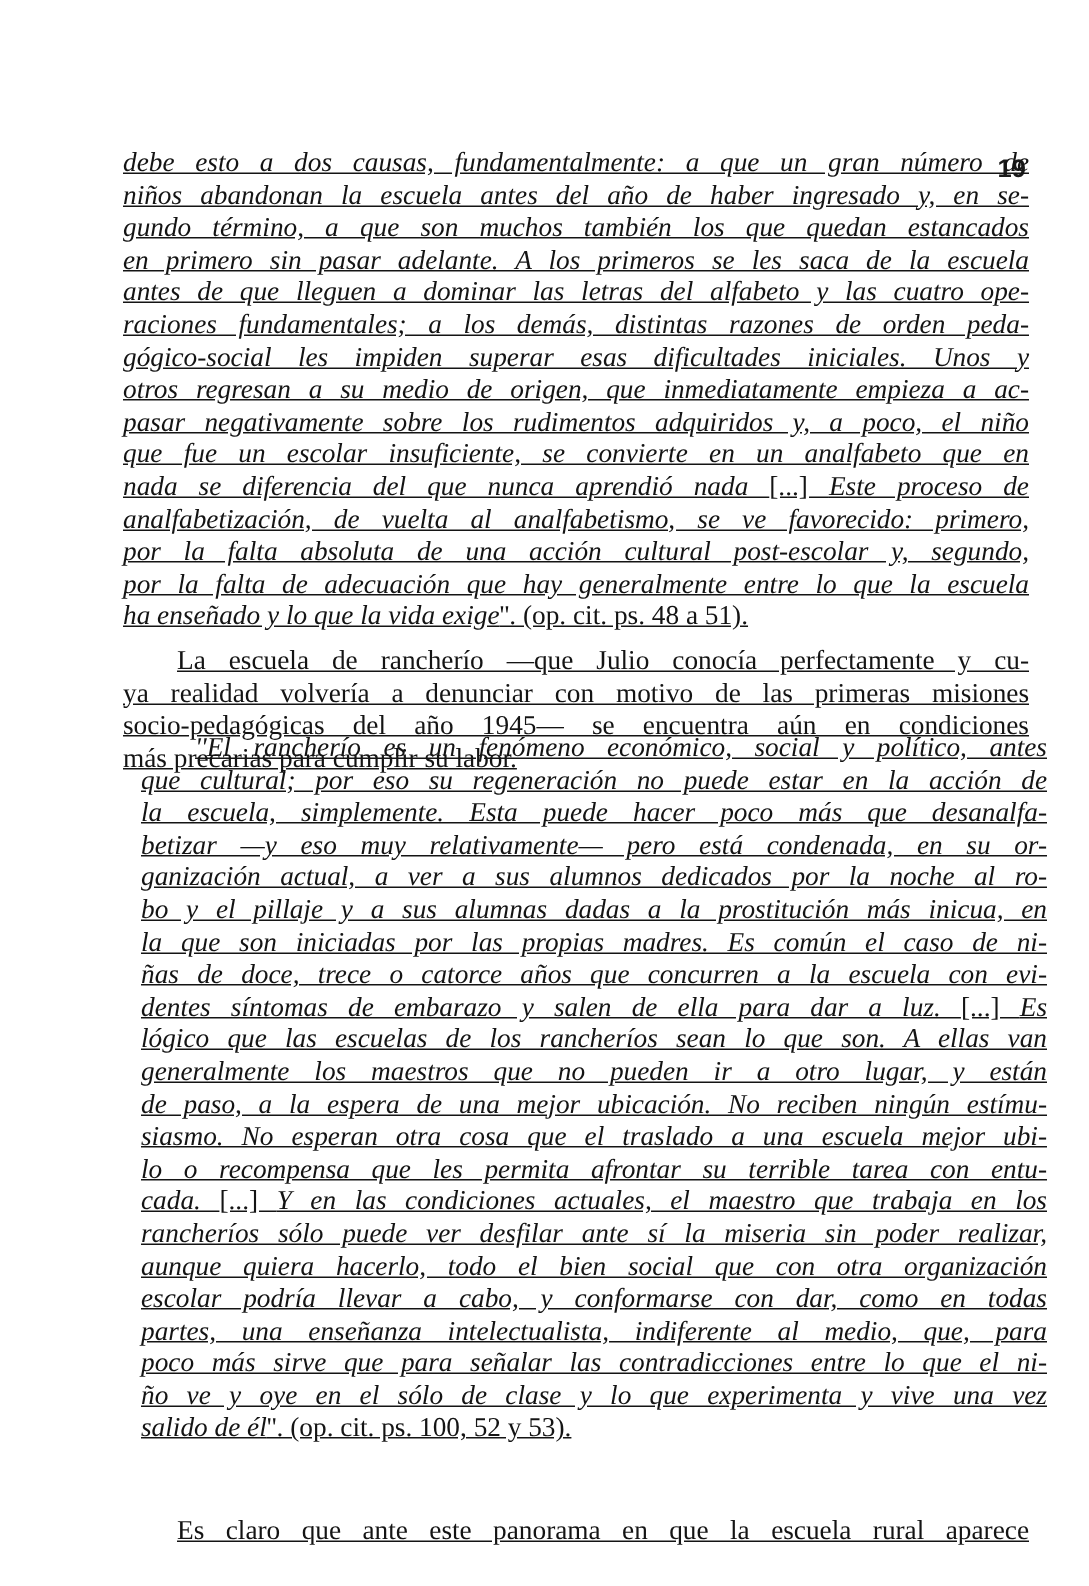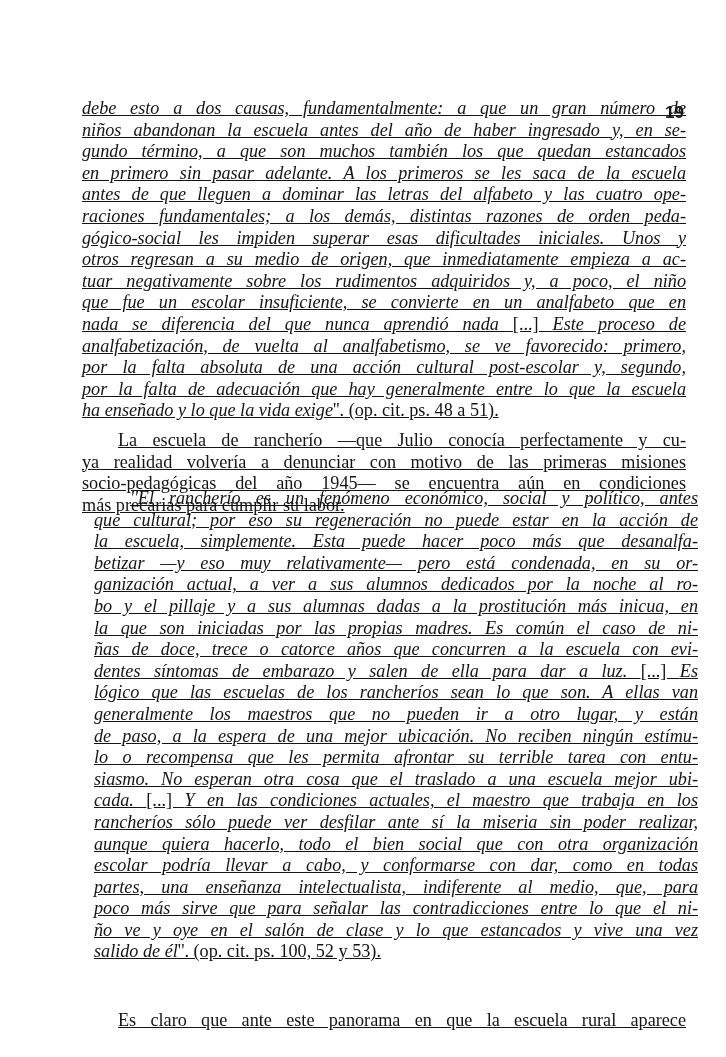--- a/index.html
+++ b/index.html
@@ -30,21 +30,21 @@
 
 <div class="text-block" id="block1">
   <span class="line it">debe esto a dos causas, fundamentalmente: a que un gran número de</span>
   <span class="line it">niños abandonan la escuela antes del año de haber ingresado y, en se-</span>
   <span class="line it">gundo término, a que son muchos también los que quedan estancados</span>
   <span class="line it">en primero sin pasar adelante. A los primeros se les saca de la escuela</span>
   <span class="line it">antes de que lleguen a dominar las letras del alfabeto y las cuatro ope-</span>
   <span class="line it">raciones fundamentales; a los demás, distintas razones de orden peda-</span>
   <span class="line it">gógico-social les impiden superar esas dificultades iniciales. Unos y</span>
   <span class="line it">otros regresan a su medio de origen, que inmediatamente empieza a ac-</span>
-  <span class="line it">tuar negativamente sobre los rudimentos adquiridos y, a poco, el niño</span>
+  <span class="line it">pasar negativamente sobre los rudimentos adquiridos y, a poco, el niño</span>
   <span class="line it">que fue un escolar insuficiente, se convierte en un analfabeto que en</span>
   <span class="line it"><span>nada se diferencia del que nunca aprendió nada </span><span class="rm">[...] </span><span>Este proceso de</span></span>
   <span class="line it">analfabetización, de vuelta al analfabetismo, se ve favorecido: primero,</span>
   <span class="line it">por la falta absoluta de una acción cultural post-escolar y, segundo,</span>
   <span class="line it">por la falta de adecuación que hay generalmente entre lo que la escuela</span>
   <span class="line it last"><span>ha enseñado y lo que la vida exige</span><span class="rm">''. (op. cit. ps. 48 a 51).</span></span>
 </div>
 
 <div class="text-block" id="block2">
   <span class="line indent">La escuela de rancherío —que Julio conocía perfectamente y cu-</span>
@@ -59,27 +59,27 @@
   <span class="line it">la escuela, simplemente. Esta puede hacer poco más que desanalfa-</span>
   <span class="line it">betizar —y eso muy relativamente— pero está condenada, en su or-</span>
   <span class="line it">ganización actual, a ver a sus alumnos dedicados por la noche al ro-</span>
   <span class="line it">bo y el pillaje y a sus alumnas dadas a la prostitución más inicua, en</span>
   <span class="line it">la que son iniciadas por las propias madres. Es común el caso de ni-</span>
   <span class="line it">ñas de doce, trece o catorce años que concurren a la escuela con evi-</span>
   <span class="line it"><span>dentes síntomas de embarazo y salen de ella para dar a luz. </span><span class="rm">[...] </span><span>Es</span></span>
   <span class="line it">lógico que las escuelas de los rancheríos sean lo que son. A ellas van</span>
   <span class="line it">generalmente los maestros que no pueden ir a otro lugar, y están</span>
   <span class="line it">de paso, a la espera de una mejor ubicación. No reciben ningún estímu-</span>
+  <span class="line it">siasmo. No esperan otra cosa que el traslado a una escuela mejor ubi-</span>
   <span class="line it">lo o recompensa que les permita afrontar su terrible tarea con entu-</span>
-  <span class="line it">siasmo. No esperan otra cosa que el traslado a una escuela mejor ubi-</span>
   <span class="line it"><span>cada. </span><span class="rm">[...] </span><span>Y en las condiciones actuales, el maestro que trabaja en los</span></span>
   <span class="line it">rancheríos sólo puede ver desfilar ante sí la miseria sin poder realizar,</span>
   <span class="line it">aunque quiera hacerlo, todo el bien social que con otra organización</span>
   <span class="line it">escolar podría llevar a cabo, y conformarse con dar, como en todas</span>
   <span class="line it">partes, una enseñanza intelectualista, indiferente al medio, que, para</span>
   <span class="line it">poco más sirve que para señalar las contradicciones entre lo que el ni-</span>
-  <span class="line it">ño ve y oye en el salón de clase y lo que estancados y vive una vez</span>
+  <span class="line it">ño ve y oye en el sólo de clase y lo que experimenta y vive una vez</span>
   <span class="line it last"><span>salido de él</span><span class="rm">''. (op. cit. ps. 100, 52 y 53).</span></span>
 </div>
 
 <div class="text-block" id="block4">
   <span class="line indent">Es claro que ante este panorama en que la escuela rural aparece</span>
 </div>
 
 </body></html>

